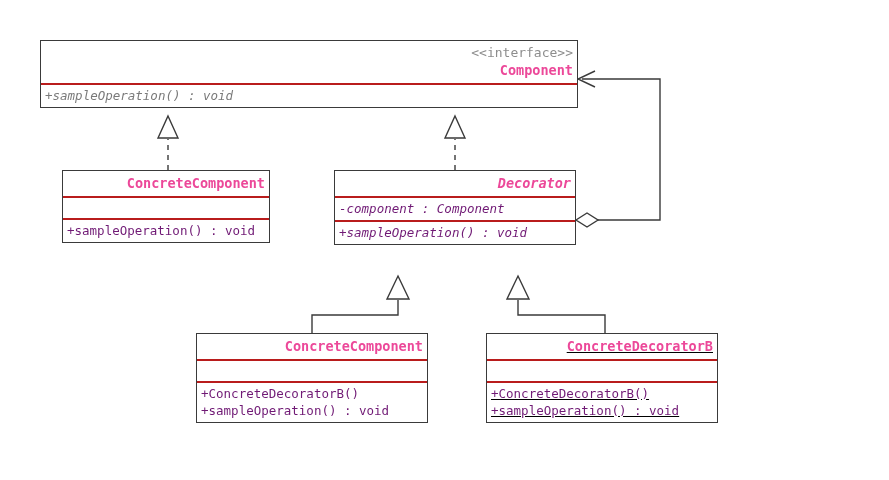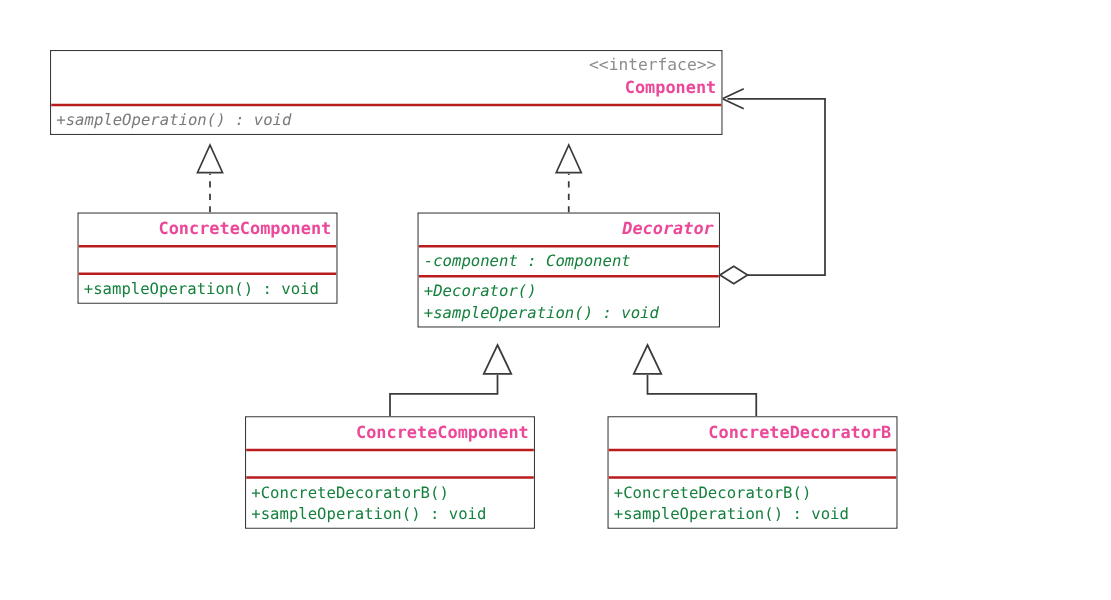--- a/index.html
+++ b/index.html
@@ -60,21 +60,21 @@
     font-weight: 600;
   }
   .members-compartment {
     padding: 2px 0 3px 4px;
     text-align: left;
   }
   .member {
     display: block;
     font-size: 12.5px;
     line-height: 17px;
-    color: #15803d;
+    color: #701a75;
     white-space: pre;
   }
   .member.abstract-member {
     font-style: italic;
     color: #7a7a7a;
   }
   .empty-compartment {
     height: 22px;
   }
 </style>
@@ -138,37 +138,36 @@
   </div>
 
   <div class="uml-class" id="class-decorator" style="left:334px; top:170px; width:242px;font-style:italic;">
     <div class="compartment name-compartment">
       <span class="class-title">Decorator</span>
     </div>
     <div class="compartment members-compartment">
       <span class="member">-component : Component</span>
     </div>
     <div class="compartment members-compartment">
-      <span class="member">+Decorator()</span>
       <span class="member">+sampleOperation() : void</span>
     </div>
   </div>
 
   <div class="uml-class" id="class-concrete-decorator-a" style="left:196px; top:333px; width:232px;">
     <div class="compartment name-compartment">
       <span class="class-title">ConcreteComponent</span>
     </div>
     <div class="compartment members-compartment empty-compartment"></div>
     <div class="compartment members-compartment">
       <span class="member">+ConcreteDecoratorB()</span>
       <span class="member">+sampleOperation() : void</span>
     </div>
   </div>
 
-  <div class="uml-class" id="class-concrete-decorator-b" style="left:486px; top:333px; width:232px;">
+  <div class="uml-class" id="class-concrete-decorator-b" style="left:486px; top:333px; width:232px;text-decoration:underline;">
     <div class="compartment name-compartment">
       <span class="class-title">ConcreteDecoratorB</span>
     </div>
     <div class="compartment members-compartment empty-compartment"></div>
     <div class="compartment members-compartment">
       <span class="member">+ConcreteDecoratorB()</span>
       <span class="member">+sampleOperation() : void</span>
     </div>
   </div>
 

